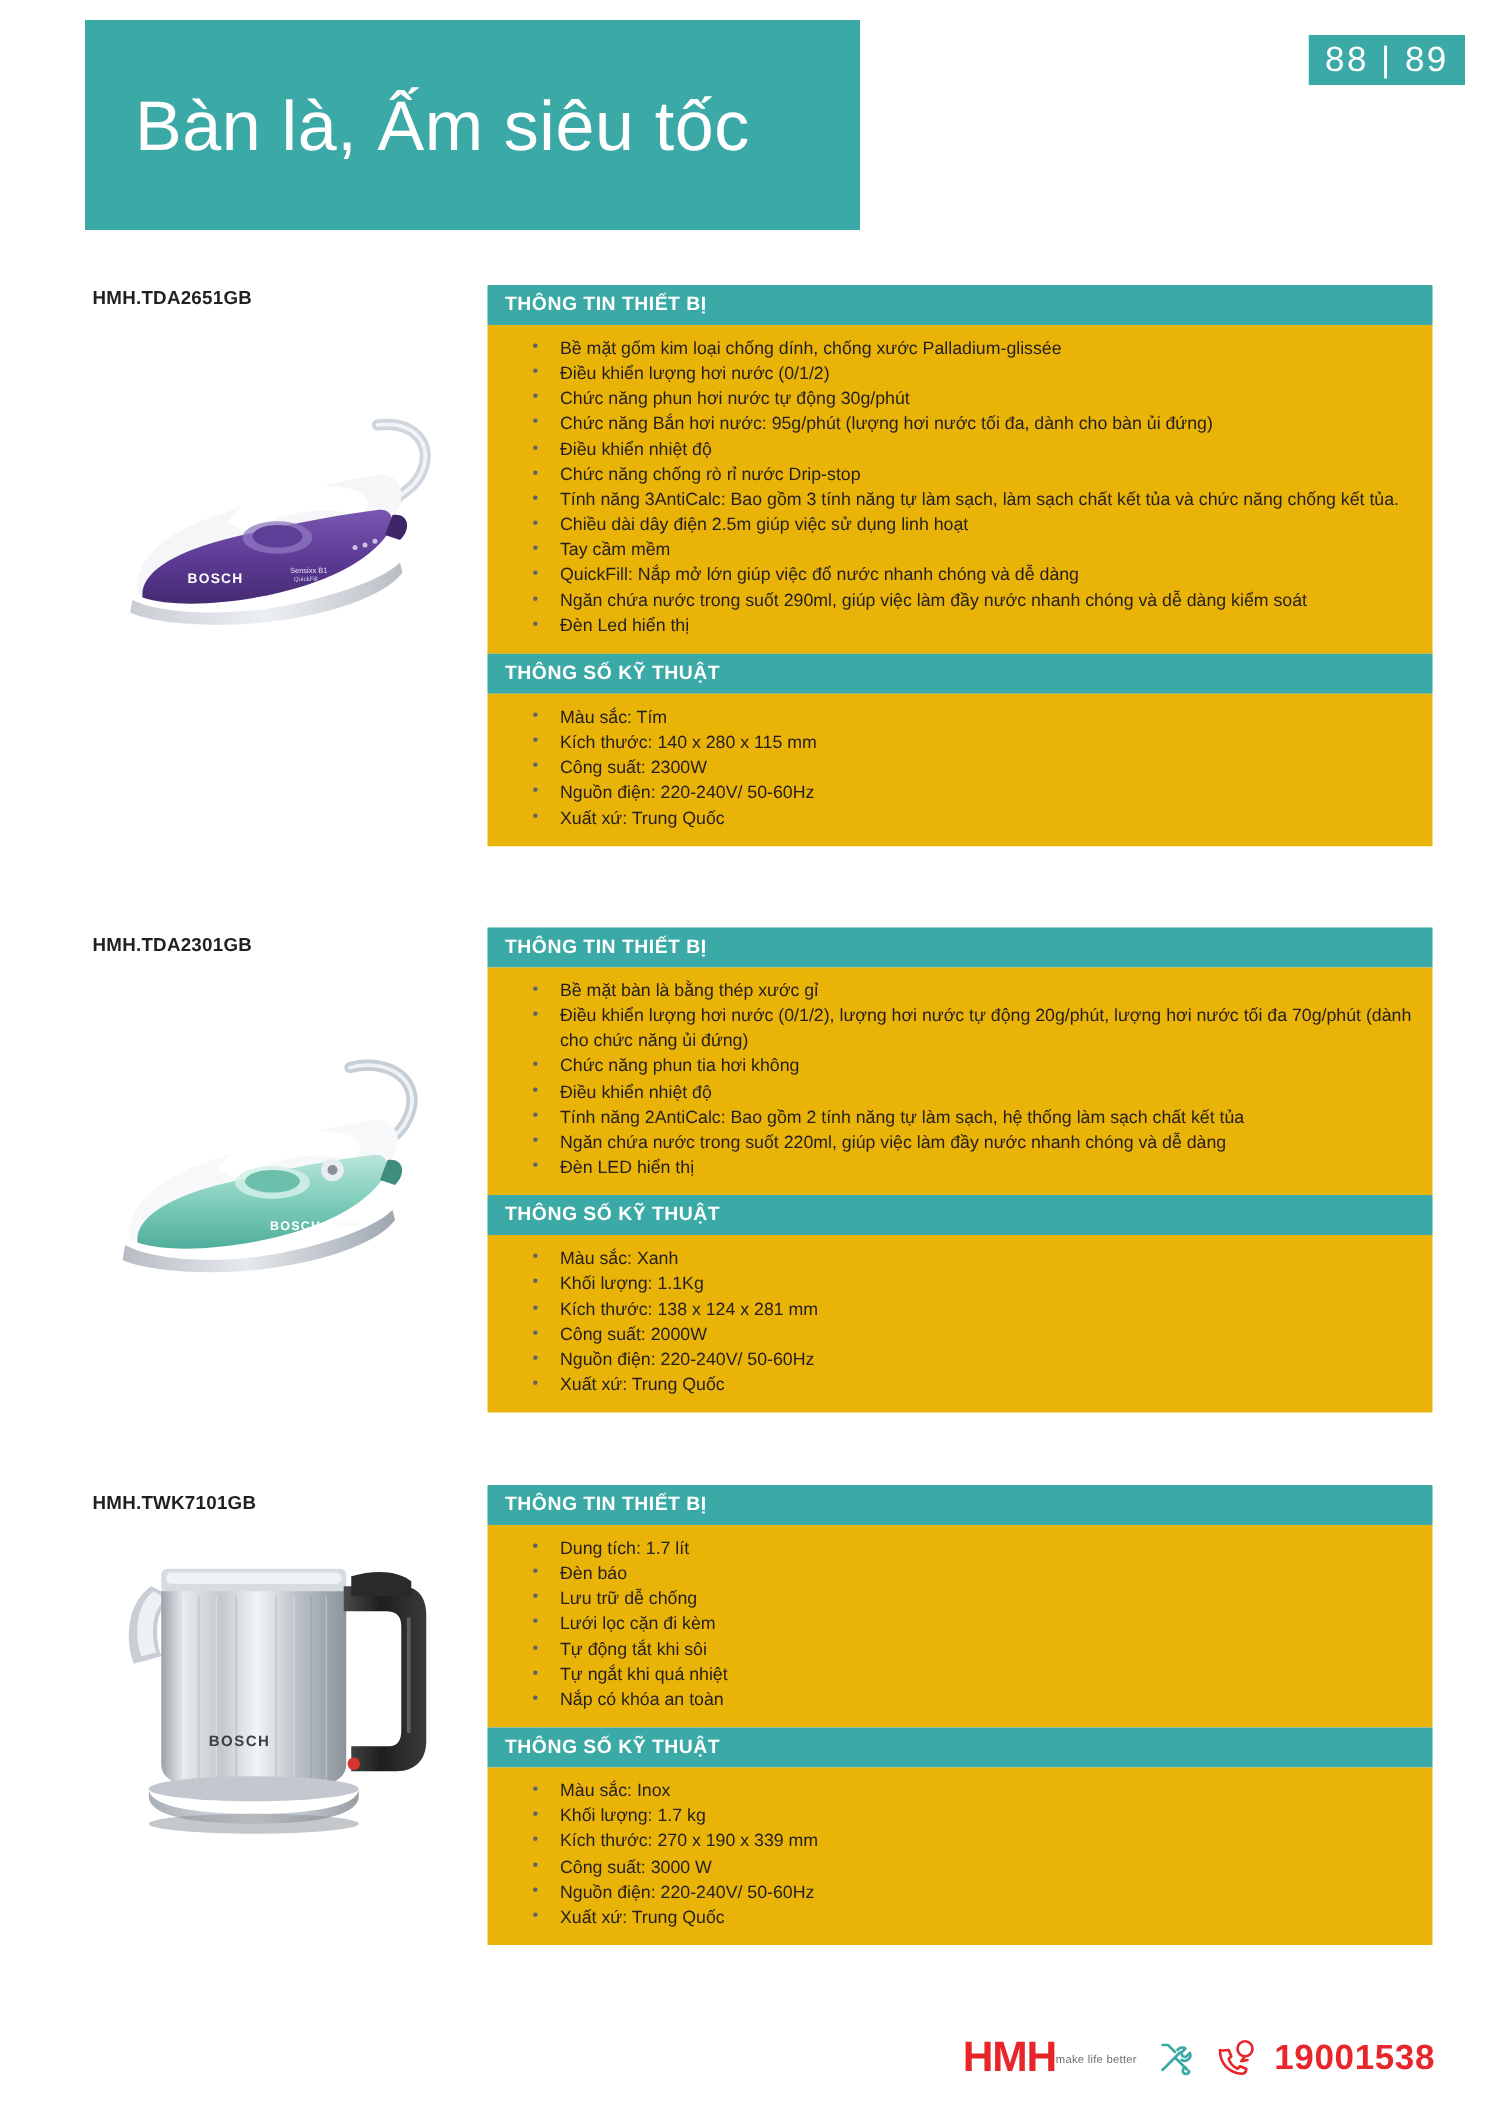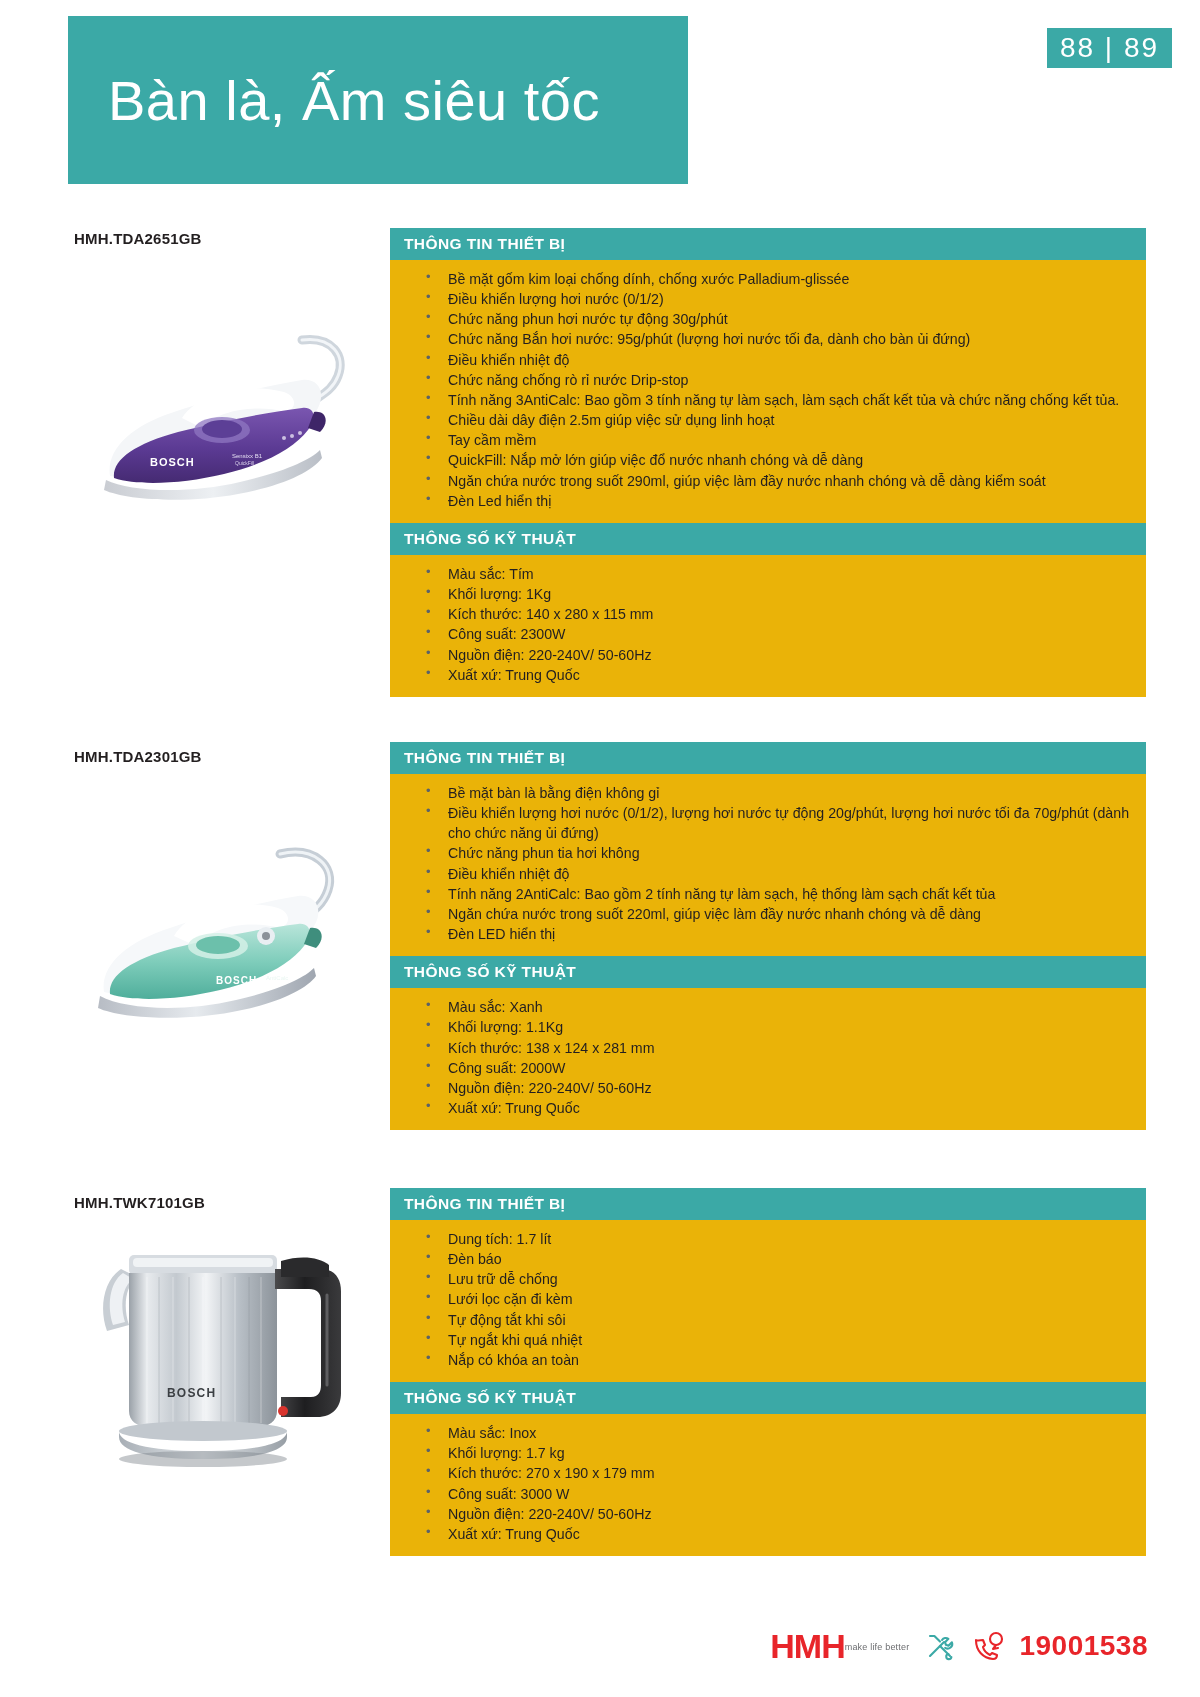--- a/index.html
+++ b/index.html
@@ -221,21 +221,20 @@
           <li>Tay cầm mềm</li>
           <li>QuickFill: Nắp mở lớn giúp việc đổ nước nhanh chóng và dễ dàng</li>
           <li>Ngăn chứa nước trong suốt 290ml, giúp việc làm đầy nước nhanh chóng và dễ dàng kiểm soát</li>
           <li>Đèn Led hiển thị</li>
         </ul>
       </div>
       <div class="spec-header">THÔNG SỐ KỸ THUẬT</div>
       <div class="spec-body">
         <ul class="spec-list">
           <li>Màu sắc: Tím</li>
-          <li>Khối lượng: 1Kg</li>
           <li>Kích thước: 140 x 280 x 115 mm</li>
           <li>Công suất: 2300W</li>
           <li>Nguồn điện: 220-240V/ 50-60Hz</li>
           <li>Xuất xứ: Trung Quốc</li>
         </ul>
       </div>
     </div>
   </div>
 
   <div class="product" style="top:0;">
@@ -280,21 +279,21 @@
         <path d="M240 108 C252 106 256 118 246 128 L234 124 Z" fill="#3f8e7d"></path>
         <text x="146" y="164" font-family="Liberation Sans, sans-serif" font-size="10" font-weight="bold" fill="#ffffff" letter-spacing="1">BOSCH</text>
         <text x="196" y="160" font-family="Liberation Sans, sans-serif" font-size="6" fill="#eaf6f2">AntiCalc</text>
       </svg>
     </div>
 
     <div class="spec-panel" style="top:742px;">
       <div class="spec-header">THÔNG TIN THIẾT BỊ</div>
       <div class="spec-body">
         <ul class="spec-list">
-          <li>Bề mặt bàn là bằng điện không gỉ</li>
+          <li>Bề mặt bàn là bằng thép xước gỉ</li>
           <li>Điều khiển lượng hơi nước (0/1/2), lượng hơi nước tự động 20g/phút, lượng hơi nước tối đa 70g/phút (dành cho chức năng ủi đứng)</li>
           <li>Chức năng phun tia hơi không</li>
           <li>Điều khiển nhiệt độ</li>
           <li>Tính năng 2AntiCalc: Bao gồm 2 tính năng tự làm sạch, hệ thống làm sạch chất kết tủa</li>
           <li>Ngăn chứa nước trong suốt 220ml, giúp việc làm đầy nước nhanh chóng và dễ dàng</li>
           <li>Đèn LED hiển thị</li>
         </ul>
       </div>
       <div class="spec-header">THÔNG SỐ KỸ THUẬT</div>
       <div class="spec-body">
@@ -390,21 +389,21 @@
           <li>Tự động tắt khi sôi</li>
           <li>Tự ngắt khi quá nhiệt</li>
           <li>Nắp có khóa an toàn</li>
         </ul>
       </div>
       <div class="spec-header">THÔNG SỐ KỸ THUẬT</div>
       <div class="spec-body">
         <ul class="spec-list">
           <li>Màu sắc: Inox</li>
           <li>Khối lượng: 1.7 kg</li>
-          <li>Kích thước: 270 x 190 x 179 mm</li>
+          <li>Kích thước: 270 x 190 x 339 mm</li>
           <li>Công suất: 3000 W</li>
           <li>Nguồn điện: 220-240V/ 50-60Hz</li>
           <li>Xuất xứ: Trung Quốc</li>
         </ul>
       </div>
     </div>
   </div>
 
   <div class="footer">
     <div class="hmh-logo">

